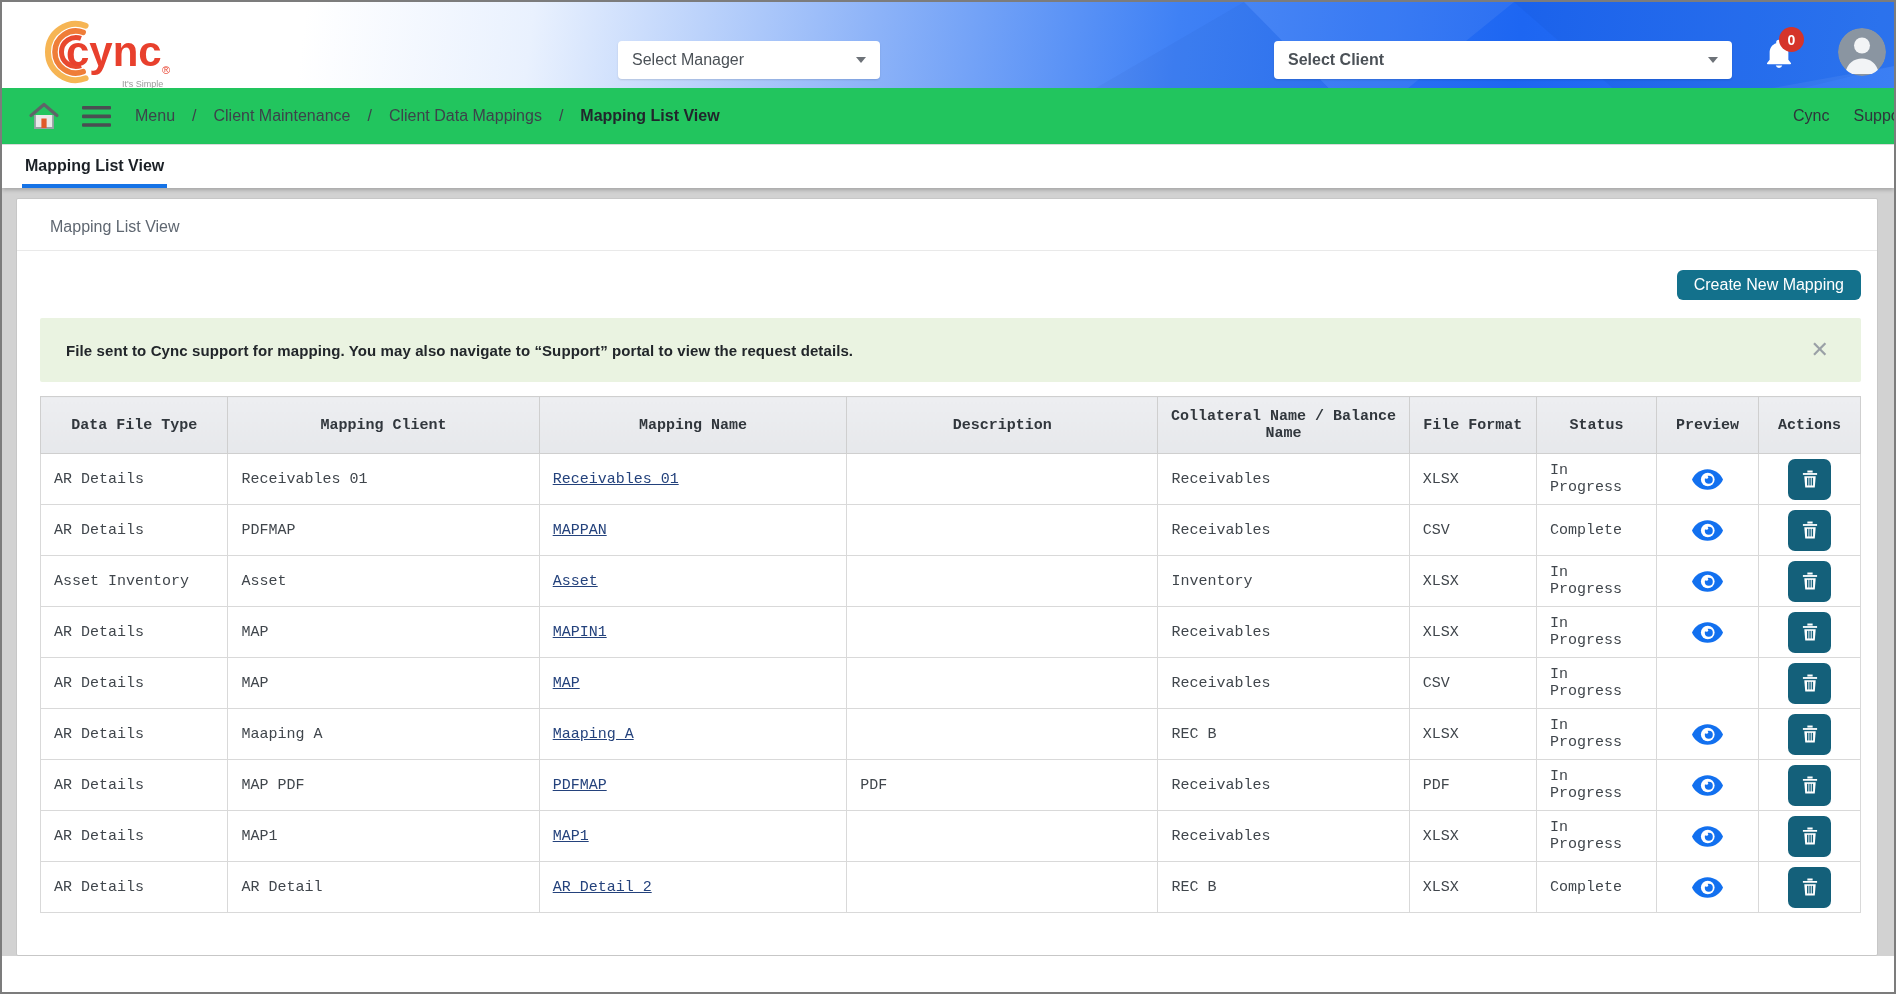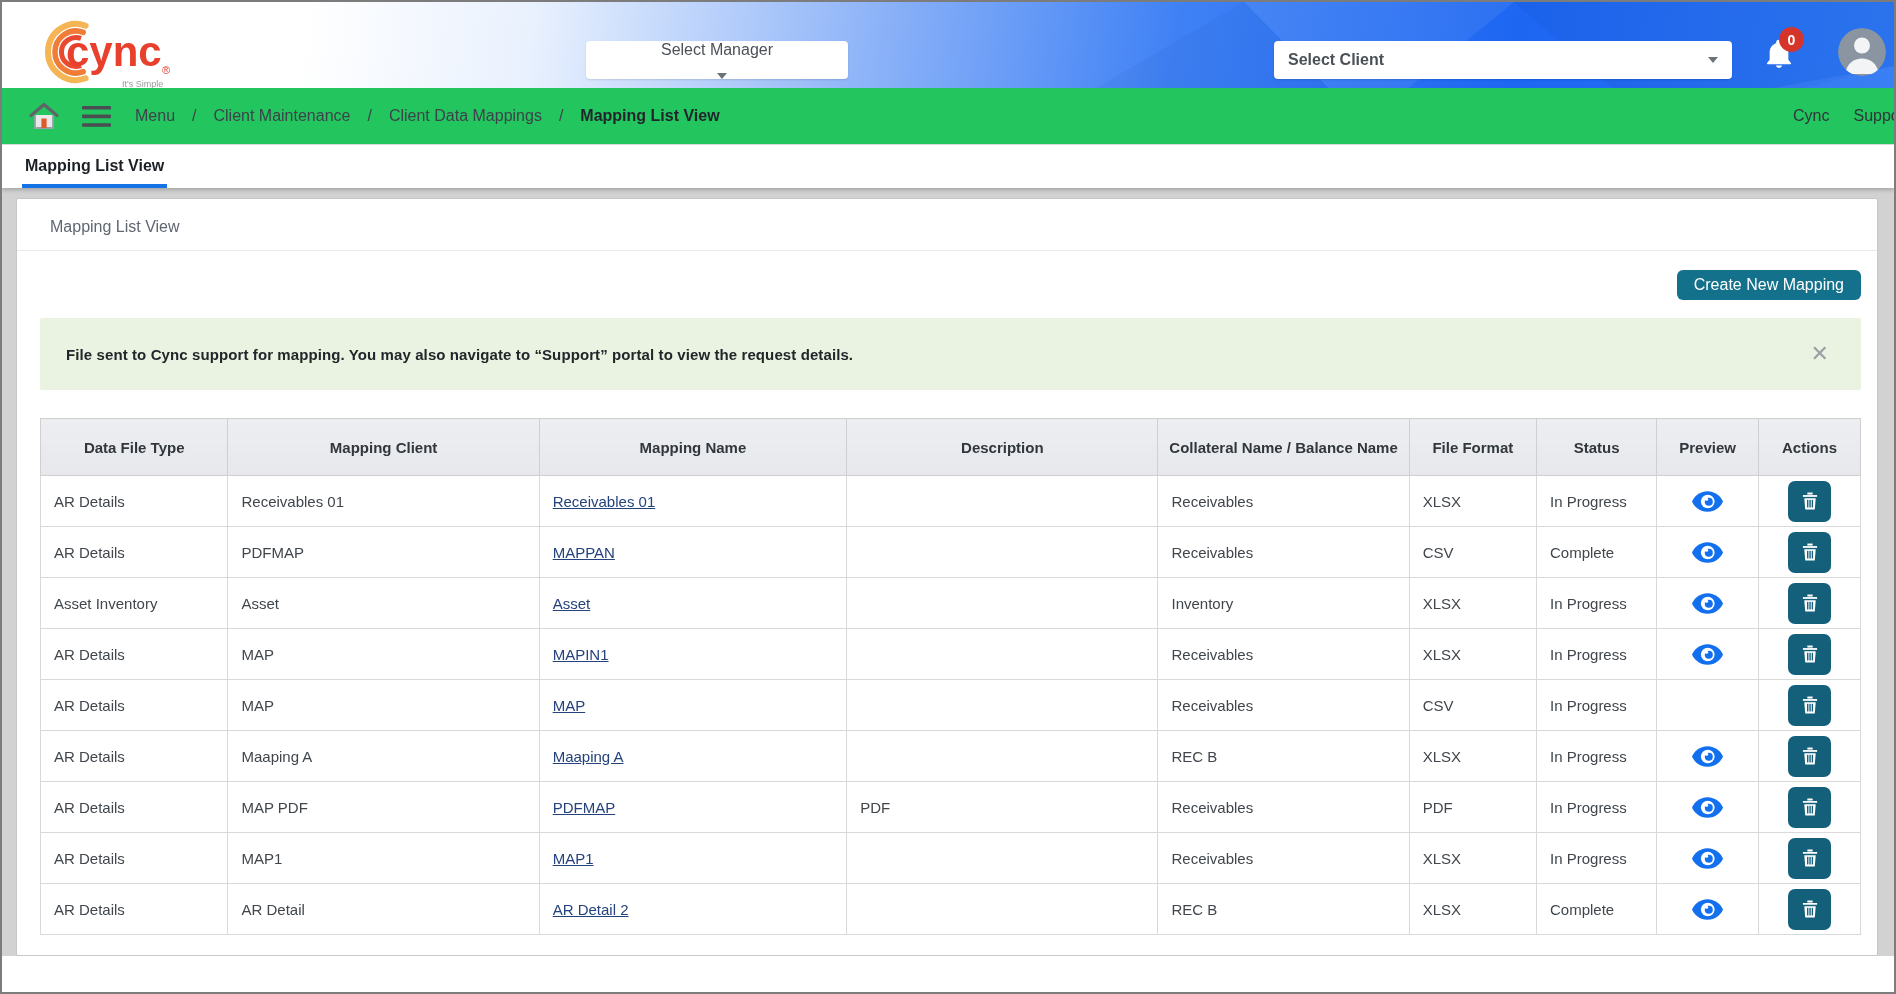--- a/index.html
+++ b/index.html
@@ -21,21 +21,21 @@
     overflow:hidden;
   }
   .facets{position:absolute;right:0;top:0;height:122px;width:980px;pointer-events:none;}
   .logo{position:absolute;left:24px;top:12px;}
   .hdr-select{
     position:absolute;top:39px;height:38px;background:#fff;border-radius:4px;
     display:flex;align-items:center;justify-content:space-between;
     padding:0 14px;color:#4b5157;font-size:16px;cursor:pointer;
     box-shadow:0 1px 2px rgba(0,0,0,.12);
   }
-  .sel-manager{left:584px;width:262px;flex-direction:column;}
+  .sel-manager{left:616px;width:262px;}
   .sel-active{left:952px;width:292px;}
   .sel-client{left:1272px;width:458px;font-weight:bold;}
   .caret{width:0;height:0;border-left:5px solid transparent;border-right:5px solid transparent;border-top:6px solid #6d7278;margin-left:10px;}
   .bell-wrap{position:absolute;left:1760px;top:34px;width:44px;height:44px;cursor:pointer;}
   .badge{
     position:absolute;left:17px;top:-9px;background:var(--badge-red);color:#fff;
     border-radius:50%;min-width:25px;height:25px;font-size:14px;font-weight:700;
     display:flex;align-items:center;justify-content:center;
   }
   .avatar{position:absolute;left:1836px;top:26px;width:48px;height:48px;border-radius:50%;overflow:hidden;cursor:pointer;}
@@ -64,27 +64,27 @@
   .content{height:768px;background:#d2d2d2;padding:10px 16px 0 14px;}
   .panel{background:#fff;border:1px solid #c7c7c7;border-radius:2px;height:758px;overflow:hidden;}
   .panel-header{padding:19px 0 14px 33px;color:#5f6771;font-size:16px;border-bottom:1px solid #e9e9e9;}
   .panel-body{padding:0 16px 0 23px;}
   .btn-row{display:flex;justify-content:flex-end;margin:19px 0 18px 0;}
   .create-btn{
     background:var(--accent-teal);color:#fff;border:none;border-radius:6px;
     height:30px;padding:0 17px;font-size:16px;font-family:inherit;cursor:pointer;
   }
   .alert{
-    background:var(--alert-bg);height:72px;border-radius:2px;
+    background:var(--alert-bg);height:64px;border-radius:2px;
     display:flex;align-items:center;padding:0 26px;
   }
   .alert-text{flex:1;font-weight:700;font-size:15px;color:#22262a;letter-spacing:.1px;}
   .alert-close{color:#9aa0a6;font-size:22px;line-height:1;cursor:pointer;padding:2px 6px;}
   
-  table{width:100%;border-collapse:collapse;table-layout:fixed;margin-top:28px;}
+  table{width:100%;border-collapse:collapse;table-layout:fixed;margin-top:14px;font-family:Liberation Mono, monospace;}
   th{
     background:linear-gradient(#edeef1,#e6e8eb);border:1px solid #cfcfcf;
     font-size:15px;font-weight:600;color:#31373d;text-align:center;height:57px;padding:4px 10px;
   }
   td{
     border:1px solid #d9d9d9;background:#fff;height:51px;
     font-size:15px;color:#40464c;padding:4px 8px 4px 13px;vertical-align:middle;
   }
   td.center{text-align:center;padding-left:8px;}
   a.map-link{color:var(--link-navy);text-decoration:underline;cursor:pointer;}

